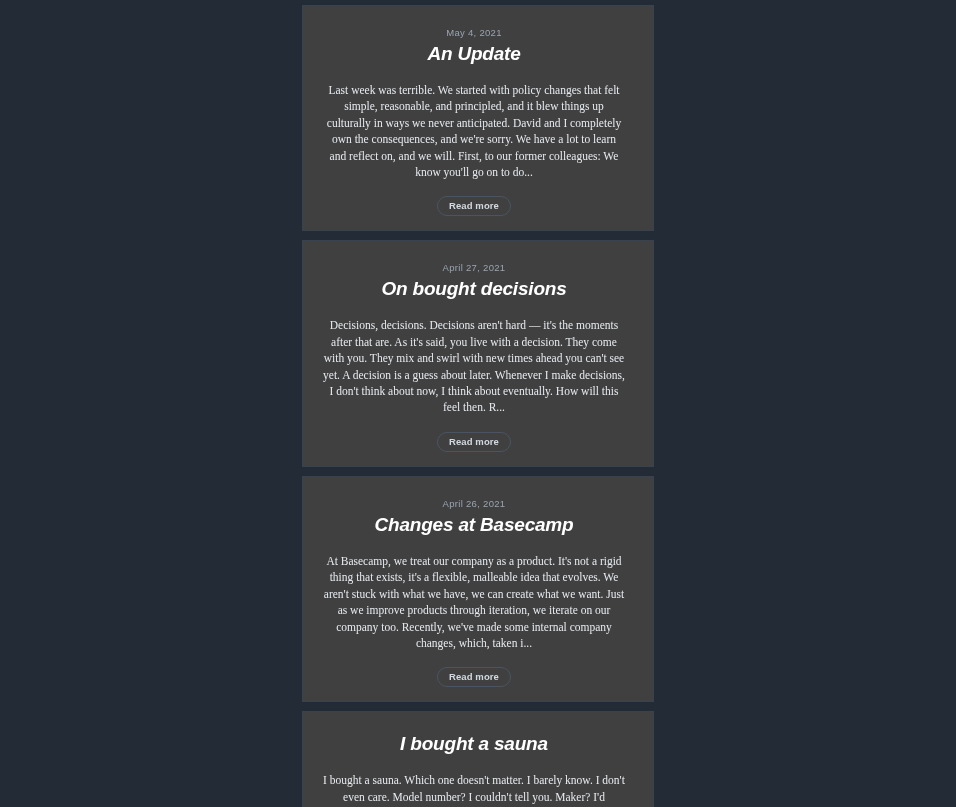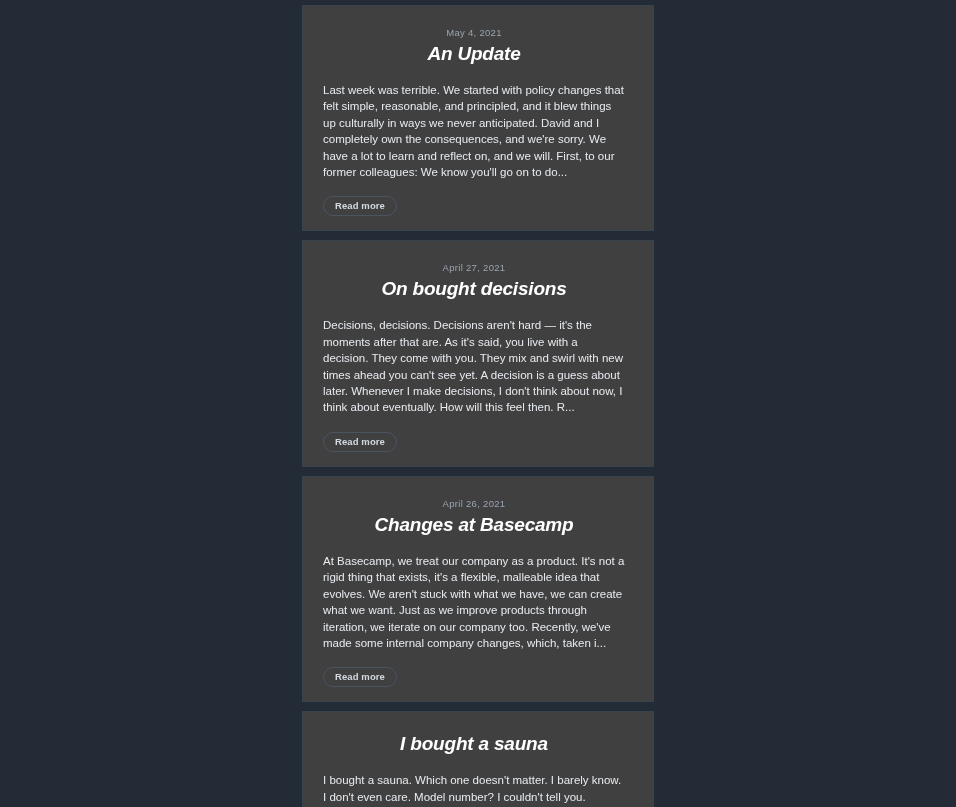--- a/index.html
+++ b/index.html
@@ -42,25 +42,26 @@
     margin: 0 0 16px 0;
     line-height: 24px;
     letter-spacing: -0.2px;
     font-style: italic;
   }
   .post-excerpt {
     font-size: 11.5px;
     line-height: 16.4px;
     color: #e7ebf0;
     margin: 0 0 16px 0;
-    text-align: left;
+    text-align: center;
+    font-family: Liberation Serif, serif;
   }
   .read-more-row {
     display: flex;
-    justify-content: flex-start;
+    justify-content: center;
   }
   .read-more-button {
     display: inline-block;
     border: 1px solid #4a5462;
     border-radius: 999px;
     color: #d3d9e0;
     font-size: 9.5px;
     font-weight: bold;
     letter-spacing: 0.1px;
     padding: 3px 11px 4px 11px;

